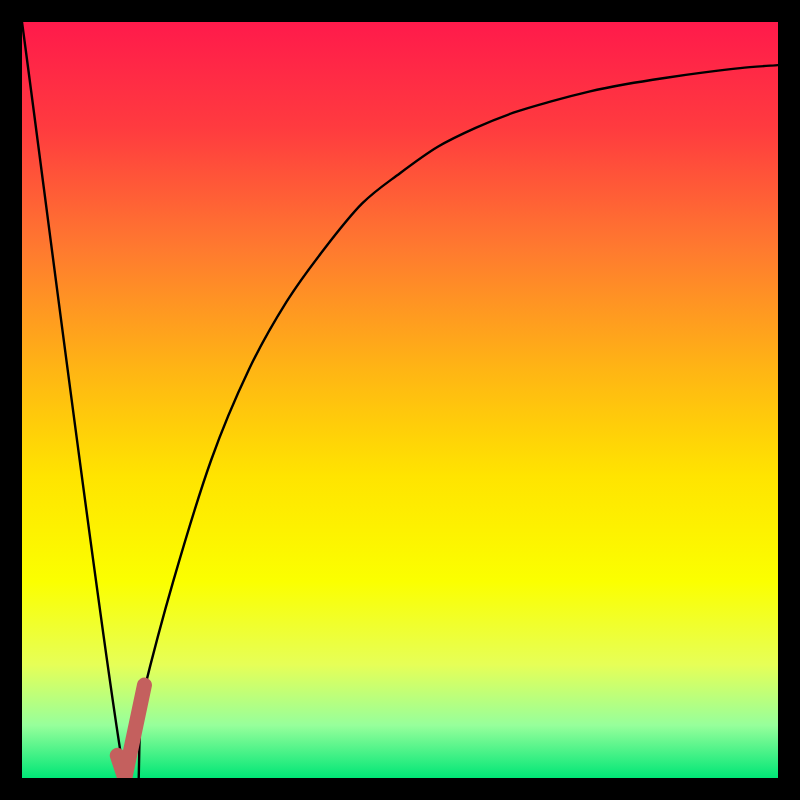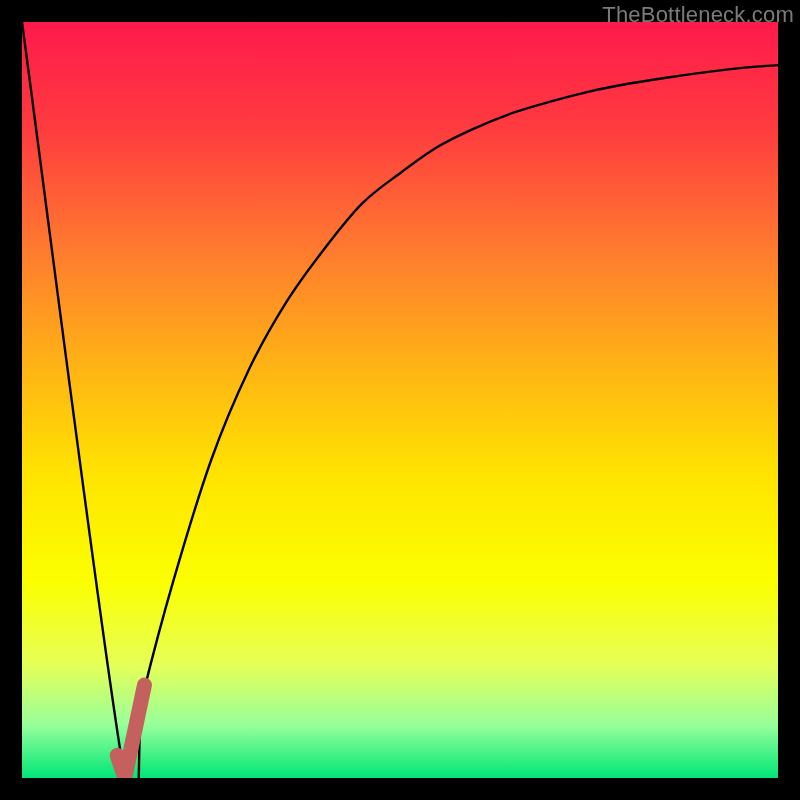--- a/index.html
+++ b/index.html
@@ -28,21 +28,20 @@
     letter-spacing: 0.2px;
     user-select: none;
   }
   svg { display: block; }
 </style>
 </head>
 <body>
 
 <div class="stage">
 
-  <div class="watermark">TheBottleneck.com</div>
 
   <div class="plot">
     <svg id="chart-svg" width="756" height="756" viewBox="0 0 756 756">
       <defs>
         <linearGradient id="bg-grad" x1="0" y1="0" x2="0" y2="1">
             <stop offset="0.0%" stop-color="#ff1a4b"></stop>
             <stop offset="14.0%" stop-color="#ff3b3f"></stop>
             <stop offset="30.0%" stop-color="#ff7a2f"></stop>
             <stop offset="46.0%" stop-color="#ffb514"></stop>
             <stop offset="60.0%" stop-color="#ffe400"></stop>

